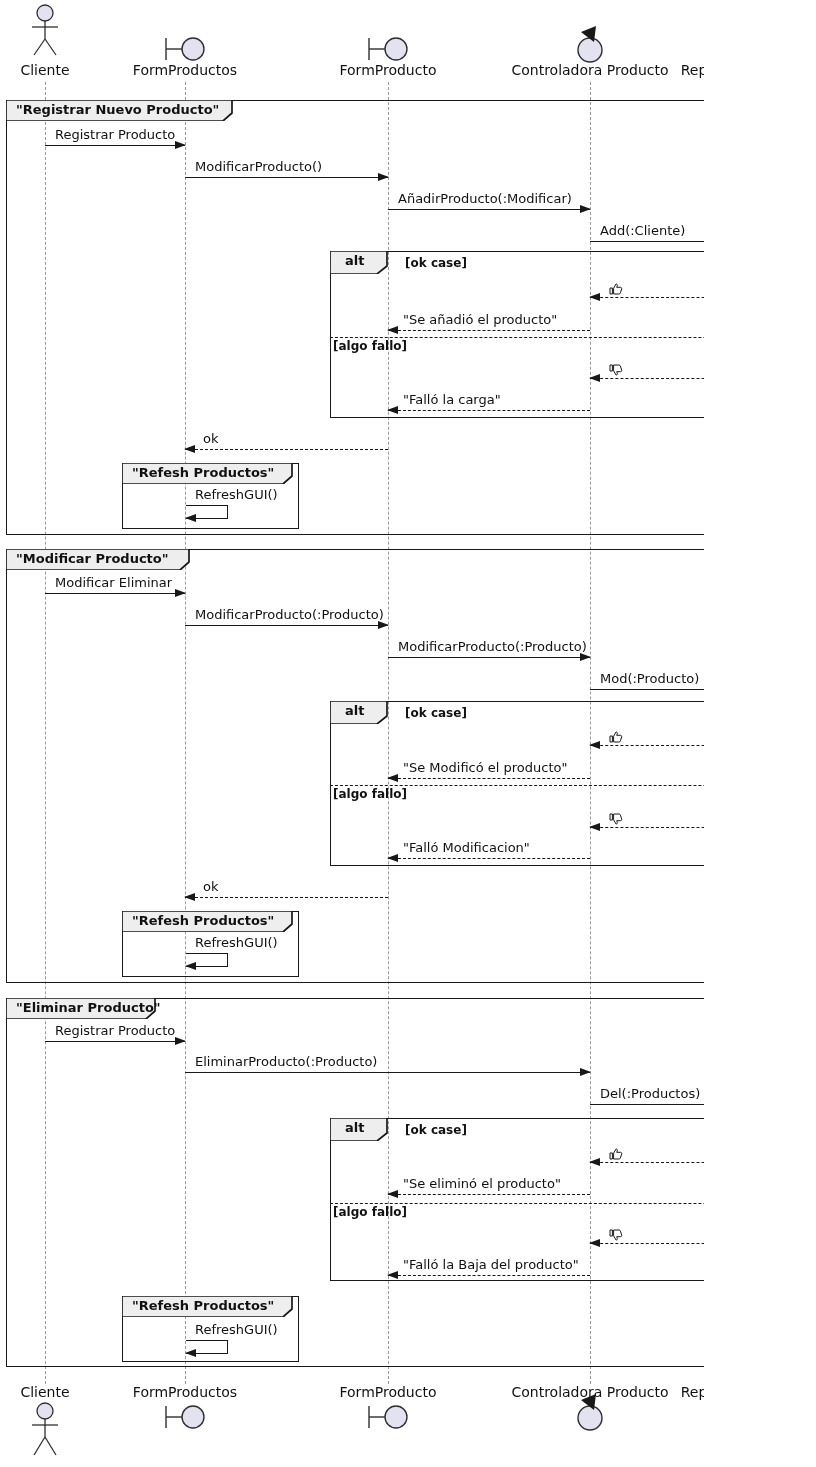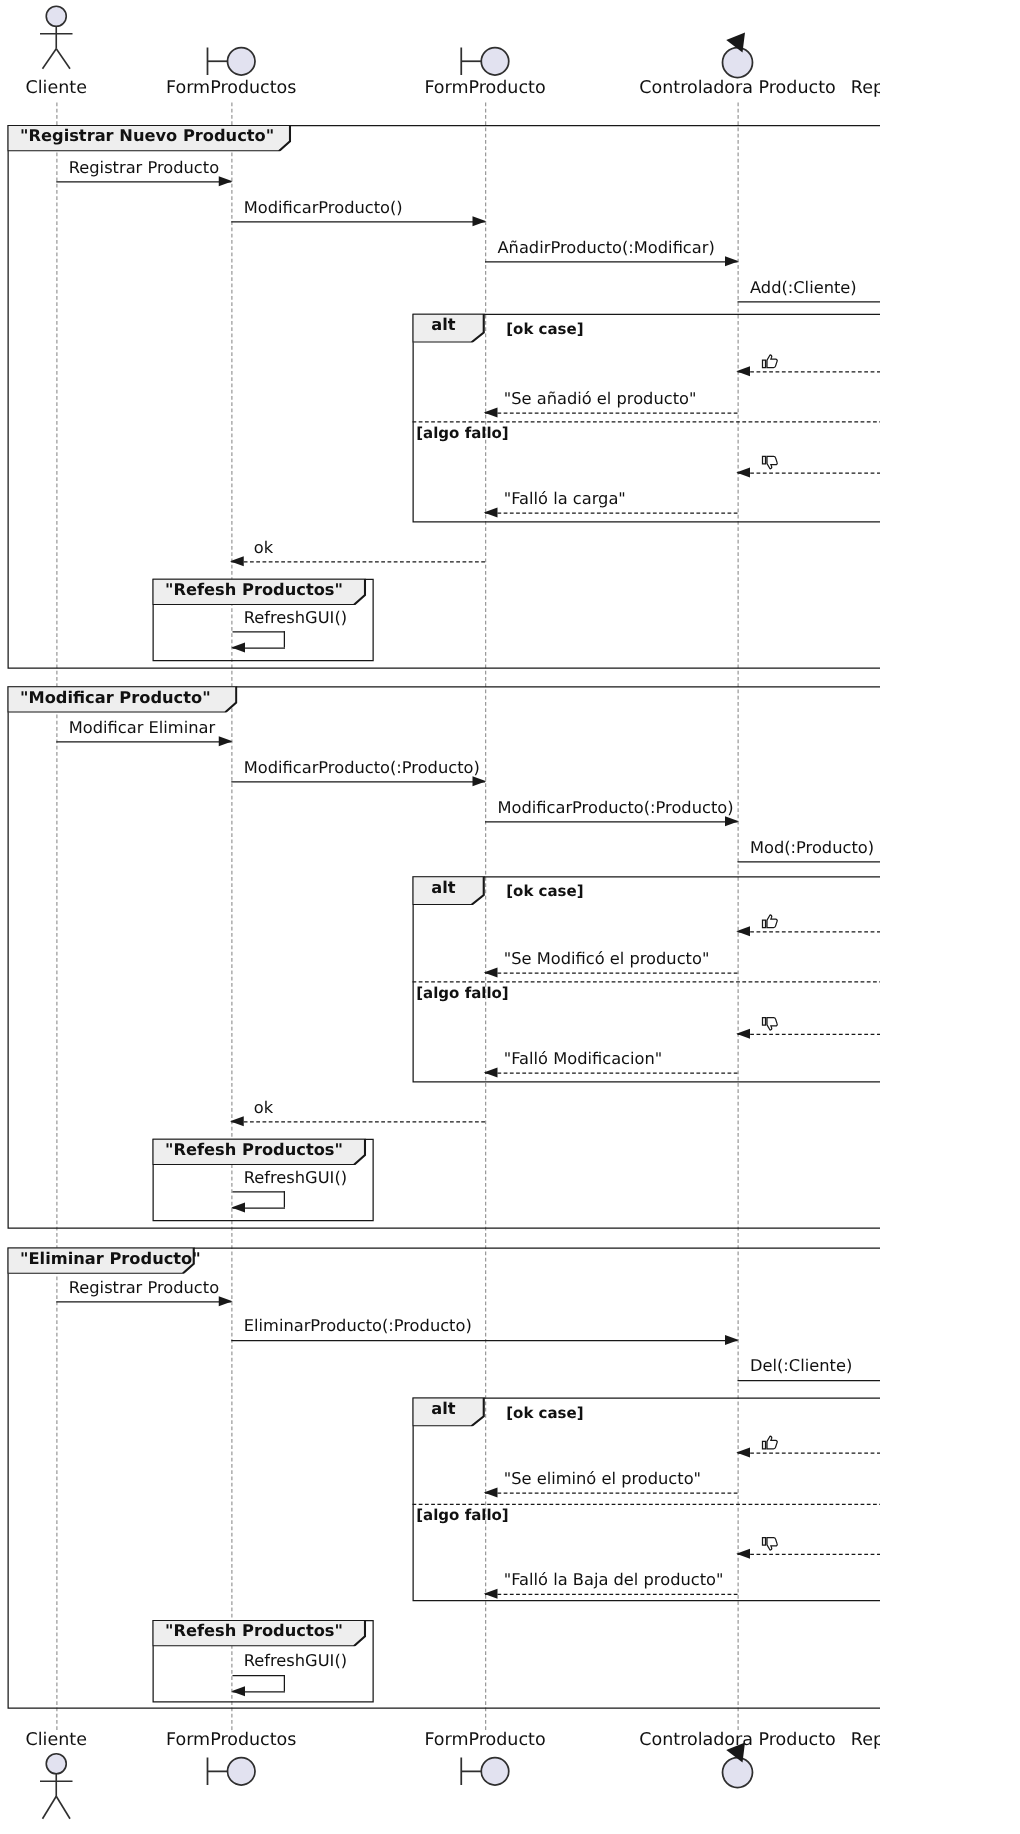--- a/index.html
+++ b/index.html
@@ -254,21 +254,21 @@
   <div class="mlbl" style="left:55px;top:1023px">Registrar Producto</div>
 
   <div class="msg" style="left:185px;top:1072px;width:405px">
       <span class="ah-r"></span>
     </div>
   <div class="mlbl" style="left:195px;top:1054px">EliminarProducto(:Producto)</div>
 
   <div class="msg" style="left:590px;top:1104px;width:145px">
       <span class="ah-r"></span>
     </div>
-  <div class="mlbl" style="left:600px;top:1086px">Del(:Cliente)</div>
+  <div class="mlbl" style="left:600px;top:1086px">Del(:Productos)</div>
 
   <div class="frame" style="left:330px;top:1118px;width:471px;height:163px"></div>
   <div class="tab" style="left:330px;top:1118px;width:58px;height:23px">
     <svg viewBox="0 0 58 23" preserveAspectRatio="none">
         <polygon points="0,0 57,0 57,15 47,23 0,23" fill="#EEEEEE" stroke="#181818" stroke-width="1.7"></polygon>
       </svg>
     <span class="t" style="left:15px">alt</span>
   </div>
   <div class="guard" style="left:405px;top:1123px">[ok case]</div>
 

